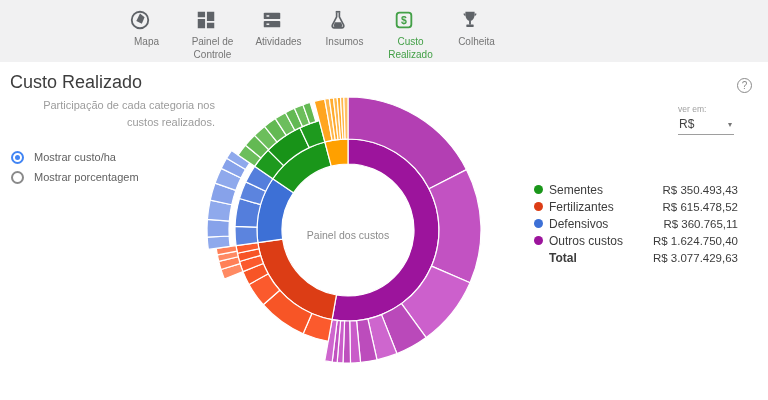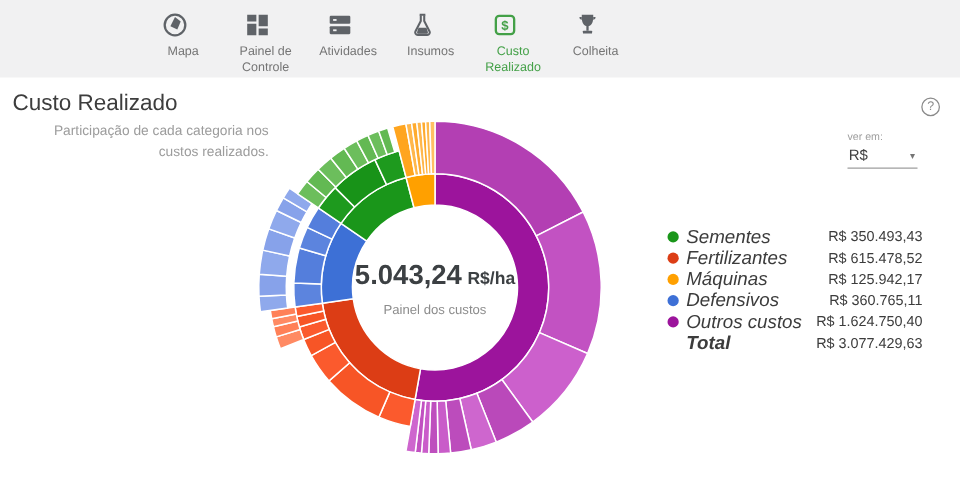--- a/index.html
+++ b/index.html
@@ -48,21 +48,21 @@
                   text-align:center; pointer-events:none; }
   .center-main { color:#3c4043; }
   .center-value { font-size:22px; font-weight:bold; }
   .center-unit { font-size:14px; font-weight:bold; }
   .center-label { margin-top:9px; font-size:10.5px; color:#8c8c8c; }
 
   
   .legend { position:absolute; left:534px; top:181px; width:204px; }
   .legend-row { display:flex; align-items:center; height:17px; }
   .legend-dot { width:9px; height:9px; border-radius:50%; margin-right:6px; flex:0 0 auto; }
-  .legend-name { font-size:15px; color:#3c3c3c;font-style:italic; }
+  .legend-name { font-size:12px; color:#3c3c3c; }
   .legend-val { margin-left:auto; font-size:11.5px; color:#3c3c3c; }
   .legend-row.total .legend-name { margin-left:15px; font-weight:bold; }
   .legend-row.total .legend-val { font-weight:normal; }
 </style>
 </head>
 <body>
 
 <div class="stage">
 
   <div class="nav">
@@ -130,20 +130,30 @@
         </svg>
       </span>
       <span class="nav-label">Colheita</span>
     </div>
 
   </div>
 
   <div class="page-title">Custo Realizado</div>
   <div class="page-subtitle">Participação de cada categoria nos custos realizados.</div>
 
+  <div class="radios">
+    <div class="radio-row">
+      <span class="radio checked"></span>
+      <span class="radio-label">Mostrar custo/ha</span>
+    </div>
+    <div class="radio-row">
+      <span class="radio"></span>
+      <span class="radio-label">Mostrar porcentagem</span>
+    </div>
+  </div>
 
   <div class="ver-em">
     <div class="ver-em-label">ver em:</div>
     <div class="ver-em-select">
       <span class="ver-em-value">R$</span>
       <span class="caret">▾</span>
     </div>
   </div>
   <div class="help-btn">?</div>
 
@@ -200,44 +210,35 @@
       <path d="M 119.20 13.37 A 133 133 0 0 1 129.72 11.05 L 137.07 52.40 A 91 91 0 0 0 129.87 53.99 Z" fill="#FFA51F" stroke="#ffffff" stroke-width="1.2" stroke-linejoin="round"></path>
       <path d="M 129.72 11.05 A 133 133 0 0 1 134.26 10.33 L 140.18 51.91 A 91 91 0 0 0 137.07 52.40 Z" fill="#FFB74B" stroke="#ffffff" stroke-width="1.2" stroke-linejoin="round"></path>
       <path d="M 134.26 10.33 A 133 133 0 0 1 138.41 9.80 L 143.01 51.55 A 91 91 0 0 0 140.18 51.91 Z" fill="#FFAB2E" stroke="#ffffff" stroke-width="1.2" stroke-linejoin="round"></path>
       <path d="M 138.41 9.80 A 133 133 0 0 1 142.15 9.44 L 145.58 51.30 A 91 91 0 0 0 143.01 51.55 Z" fill="#FFB74B" stroke="#ffffff" stroke-width="1.2" stroke-linejoin="round"></path>
       <path d="M 142.15 9.44 A 133 133 0 0 1 145.48 9.21 L 147.86 51.15 A 91 91 0 0 0 145.58 51.30 Z" fill="#FFAB2E" stroke="#ffffff" stroke-width="1.2" stroke-linejoin="round"></path>
       <path d="M 145.48 9.21 A 133 133 0 0 1 148.82 9.07 L 150.14 51.04 A 91 91 0 0 0 147.86 51.15 Z" fill="#FFB74B" stroke="#ffffff" stroke-width="1.2" stroke-linejoin="round"></path>
       <path d="M 148.82 9.07 A 133 133 0 0 1 153.00 9.00 L 153.00 51.00 A 91 91 0 0 0 150.14 51.04 Z" fill="#FFC063" stroke="#ffffff" stroke-width="1.2" stroke-linejoin="round"></path>
     </svg>
 
   <div class="chart-center">
-    <div class="center-main">
-      <span class="center-value">5.043,24</span>
-      <span class="center-unit">R$/ha</span>
-    </div>
     <div class="center-label">Painel dos custos</div>
   </div>
 
   <div class="legend">
     <div class="legend-row">
       <span class="legend-dot" style="background: rgb(26, 150, 26);"></span>
       <span class="legend-name">Sementes</span>
       <span class="legend-val">R$ 350.493,43</span>
     </div>
     <div class="legend-row">
       <span class="legend-dot" style="background: rgb(220, 61, 21);"></span>
       <span class="legend-name">Fertilizantes</span>
       <span class="legend-val">R$ 615.478,52</span>
     </div>
     <div class="legend-row">
-      <span class="legend-dot" style="background: rgb(255, 160, 0);"></span>
-      <span class="legend-name">Máquinas</span>
-      <span class="legend-val">R$ 125.942,17</span>
-    </div>
-    <div class="legend-row">
       <span class="legend-dot" style="background: rgb(61, 112, 214);"></span>
       <span class="legend-name">Defensivos</span>
       <span class="legend-val">R$ 360.765,11</span>
     </div>
     <div class="legend-row">
       <span class="legend-dot" style="background: rgb(156, 20, 156);"></span>
       <span class="legend-name">Outros custos</span>
       <span class="legend-val">R$ 1.624.750,40</span>
     </div>
     <div class="legend-row total">

